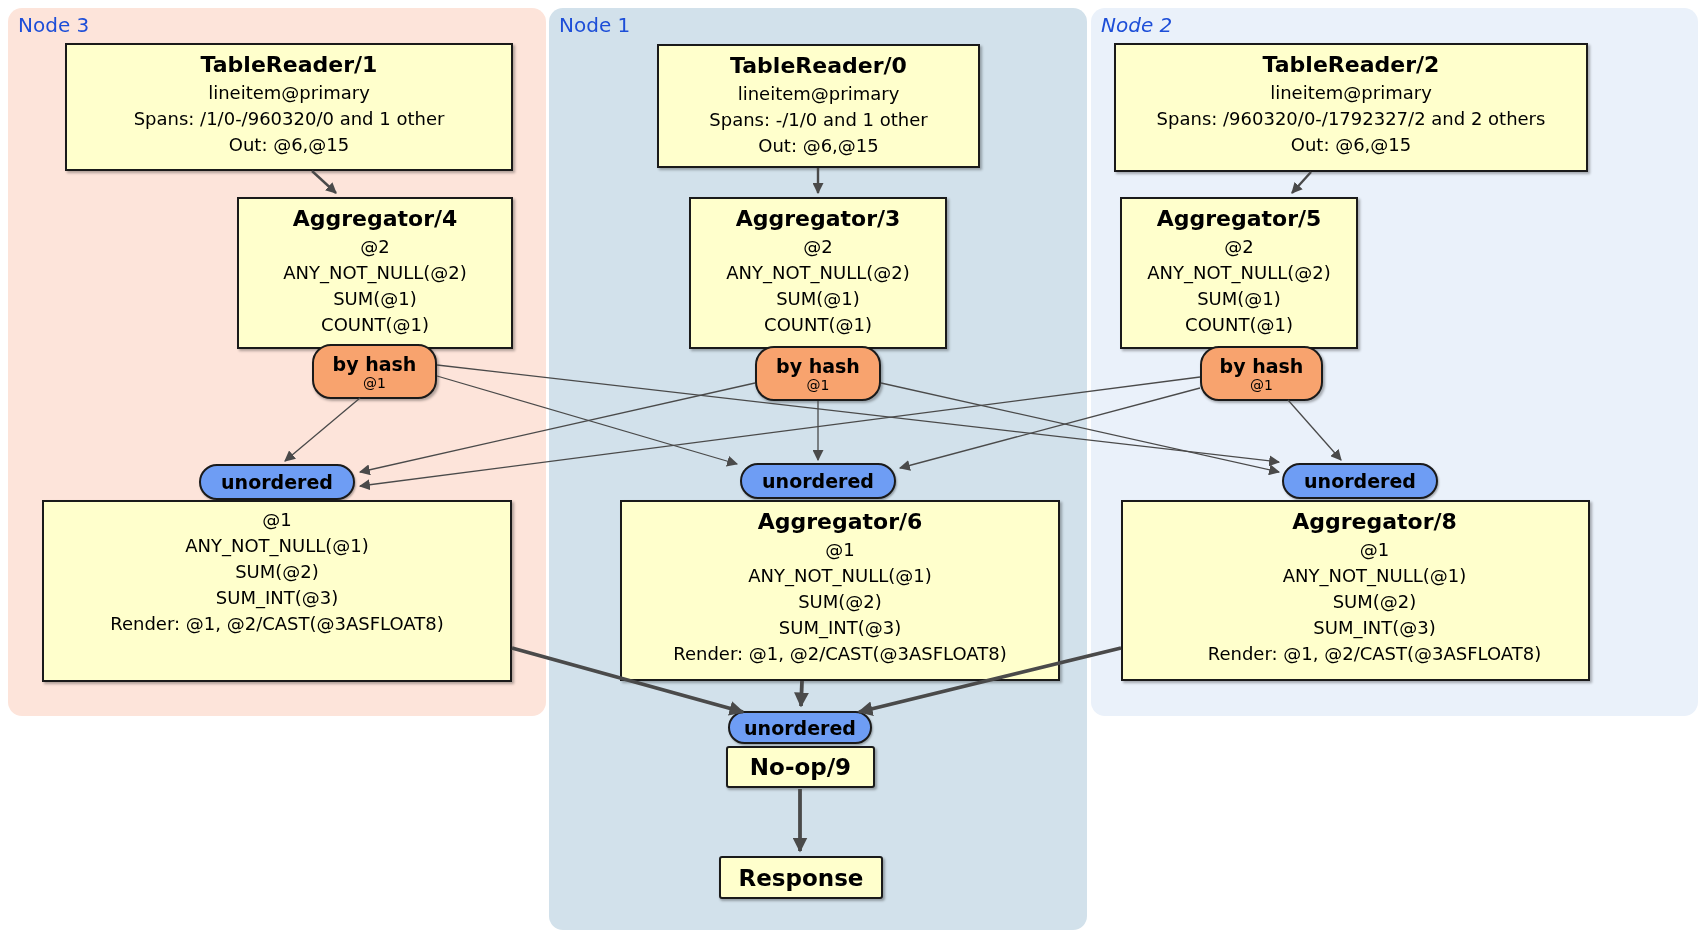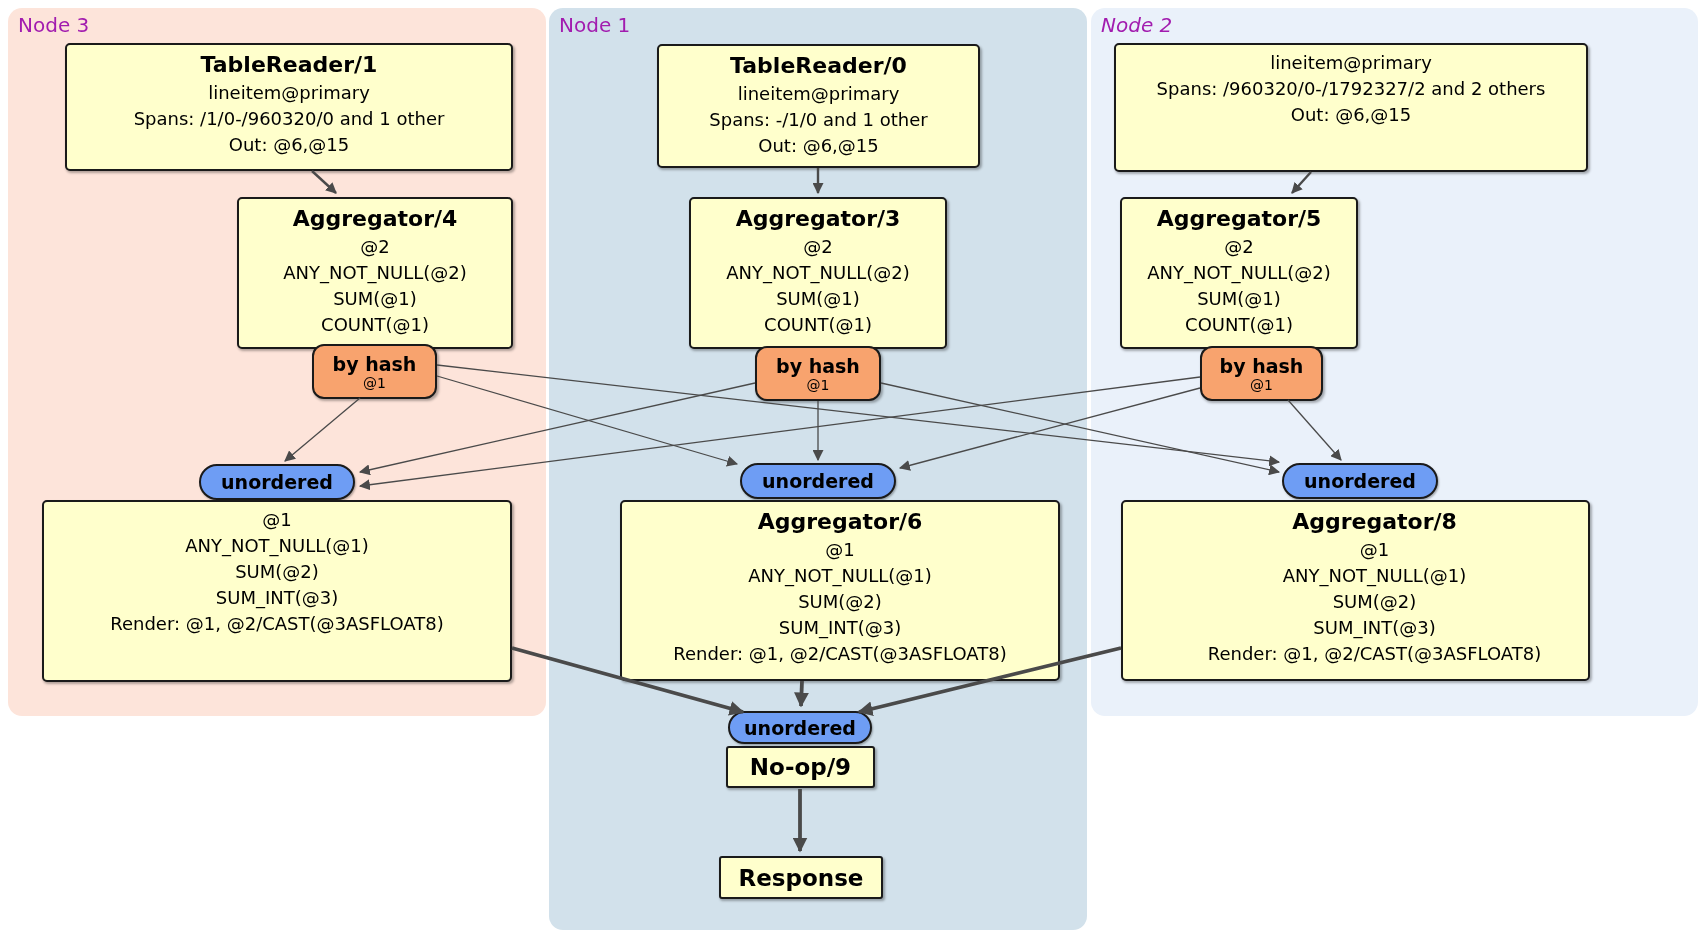--- a/index.html
+++ b/index.html
@@ -1,30 +1,30 @@
 <!DOCTYPE html>
 <html><head>
 <meta charset="utf-8">
 <style>
   html,body{margin:0;padding:0;background:#ffffff;}
   #canvas{
     position:relative;width:1708px;height:940px;background:#ffffff;
     font-family:"DejaVu Sans","Liberation Sans",sans-serif;overflow:hidden;
   }
   .region{position:absolute;border-radius:14px;z-index:1;}
-  .region-label{position:absolute;font-size:20px;color:#a21caf;z-index:2;}
+  .region-label{position:absolute;font-size:20px;color:#1d4ed8;z-index:2;}
   .node{position:absolute;box-sizing:border-box;text-align:center;z-index:2;color:#000;}
   .processor{
-    background:var(--proc-fill,#ffffcc);border:2px solid #1a1a1a;border-radius:5px;
+    background:var(--proc-fill,#ffffcc);border:2px solid #1a1a1a;border-radius:0;
     box-shadow:1.5px 2px 2.5px rgba(0,0,0,.30);padding:5px 2px 0 2px;
   }
   .processor .title{font-weight:bold;font-size:22px;line-height:30px;white-space:nowrap;}
   .processor .line{font-size:18px;line-height:26px;white-space:nowrap;}
   .router{
-    background:var(--router-fill,#f8a36e);border:2px solid #1a1a1a;border-radius:12px;
+    background:var(--router-fill,#f8a36e);border:2px solid #1a1a1a;border-radius:19px;
     box-shadow:1.5px 2px 2.5px rgba(0,0,0,.30);
     display:flex;flex-direction:column;justify-content:center;align-items:center;
   }
   .router .title{font-weight:bold;font-size:19px;line-height:22px;}
   .router .sub{font-size:14px;line-height:16px;}
   .sync{
     background:var(--sync-fill,#6e9df4);border:2px solid #1a1a1a;border-radius:18px;
     box-shadow:1px 1.5px 2px rgba(0,0,0,.30);
     display:flex;align-items:center;justify-content:center;
     font-weight:bold;font-size:19px;
@@ -105,20 +105,21 @@
     <div class="node sync" style="left: 728px; top: 711px; width: 144px; height: 33px;">
       <div class="title">unordered</div>
     </div>
     <div class="node minibox" style="left: 726px; top: 746px; width: 149px; height: 42px;">
       <div class="title">No-op/9</div>
     </div>
     <div class="node minibox" style="left: 719px; top: 856px; width: 164px; height: 43px;">
       <div class="title">Response</div>
     </div>
     <div class="node processor" style="left: 1114px; top: 43px; width: 474px; height: 129px;">
+      <div class="title">TableReader/2</div>
       <div class="line">lineitem@primary</div>
       <div class="line">Spans: /960320/0-/1792327/2 and 2 others</div>
       <div class="line">Out: @6,@15</div>
     </div>
     <div class="node processor" style="left: 1120px; top: 197px; width: 238px; height: 152px;">
       <div class="title">Aggregator/5</div>
       <div class="line">@2</div>
       <div class="line">ANY_NOT_NULL(@2)</div>
       <div class="line">SUM(@1)</div>
       <div class="line">COUNT(@1)</div>

